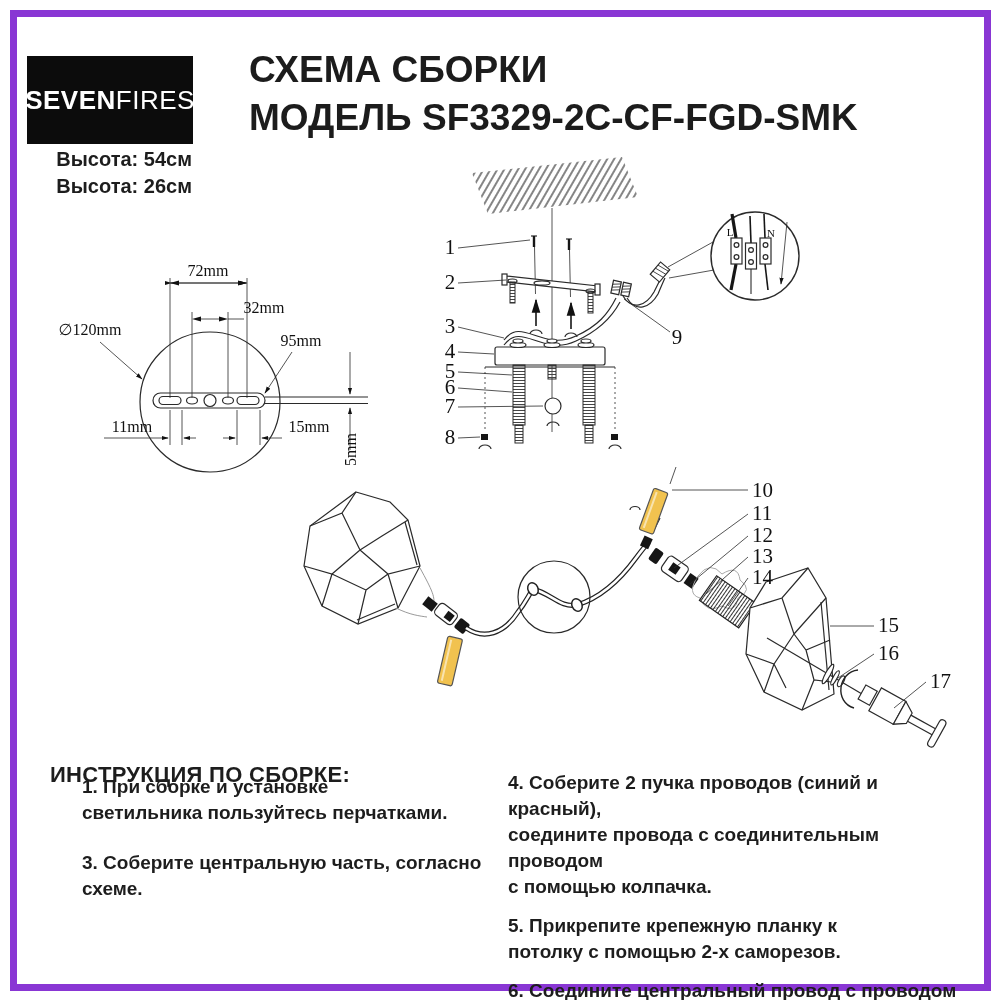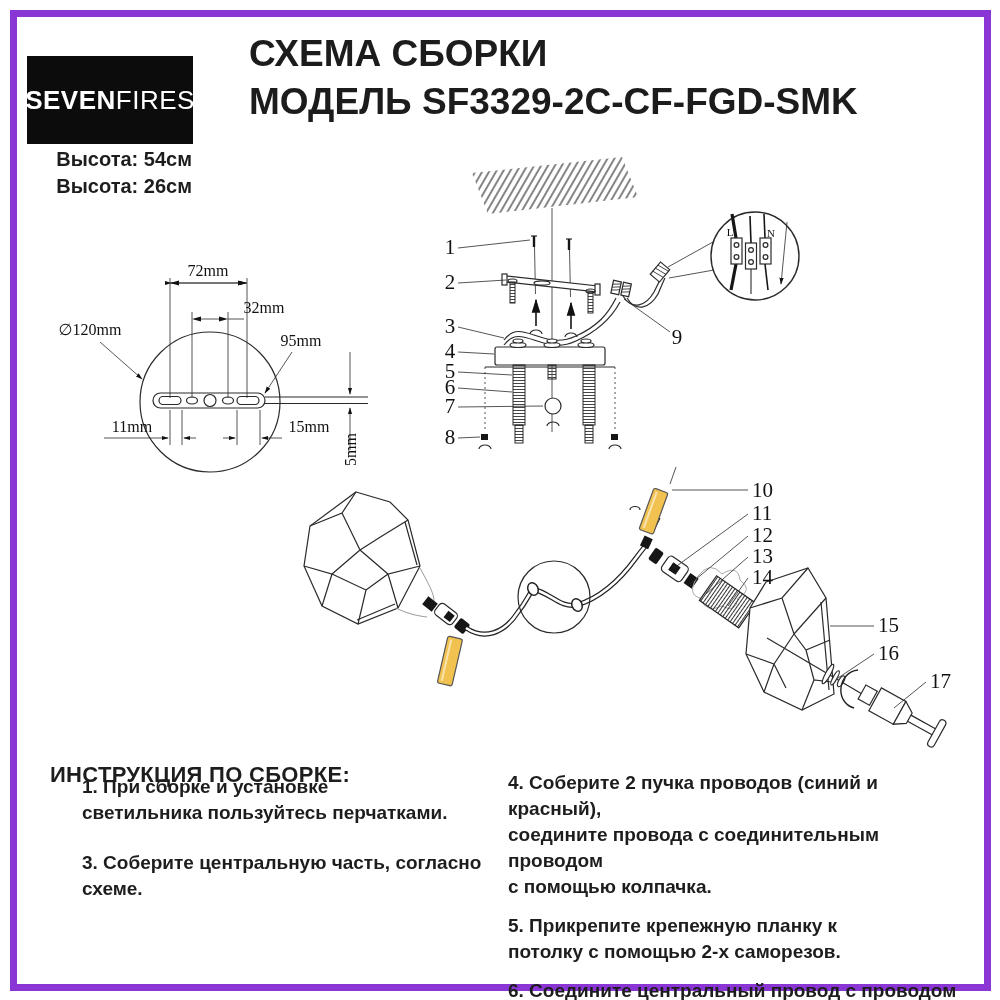--- a/index.html
+++ b/index.html
@@ -5,21 +5,21 @@
   html,body{margin:0;padding:0;}
   body{
     width:1000px;height:1000px;position:relative;background:#ffffff;
     font-family:"Liberation Sans",sans-serif;color:#1d1d1d;overflow:hidden;
   }
   .frame{position:absolute;left:10px;top:10px;right:9px;bottom:9px;border:7px solid #8936d4;pointer-events:none;}
   .logo{position:absolute;left:27px;top:56px;width:166px;height:88px;background:#0c0c0c;
         display:flex;align-items:center;justify-content:center;color:#fff;font-size:26px;letter-spacing:.5px;}
   .logo .b{font-weight:800;}
   .logo .l{font-weight:400;}
-  .title{position:absolute;left:249px;top:30px;font-size:37px;font-weight:700;line-height:48px;color:#1c1c1c;white-space:nowrap;}
+  .title{position:absolute;left:249px;top:46px;font-size:37px;font-weight:700;line-height:48px;color:#1c1c1c;white-space:nowrap;}
   .dims{position:absolute;left:28px;top:146px;width:164px;text-align:right;font-size:20px;font-weight:600;line-height:27px;}
   svg{position:absolute;}
   svg *{vector-effect:none;}
   .ln{stroke:#2a2a2a;stroke-width:1.2;fill:none;}
   .thin{stroke:#2a2a2a;stroke-width:.8;fill:none;}
   .wh{fill:#fff;stroke:#2a2a2a;stroke-width:1.2;}
   .blk{fill:#161616;stroke:none;}
   .dimtxt{font-family:"Liberation Serif",serif;font-size:16px;fill:#111;}
   .callout{font-family:"Liberation Serif",serif;font-size:21px;fill:#111;}
   .tlabel{font-family:"Liberation Serif",serif;font-size:11px;fill:#111;}

